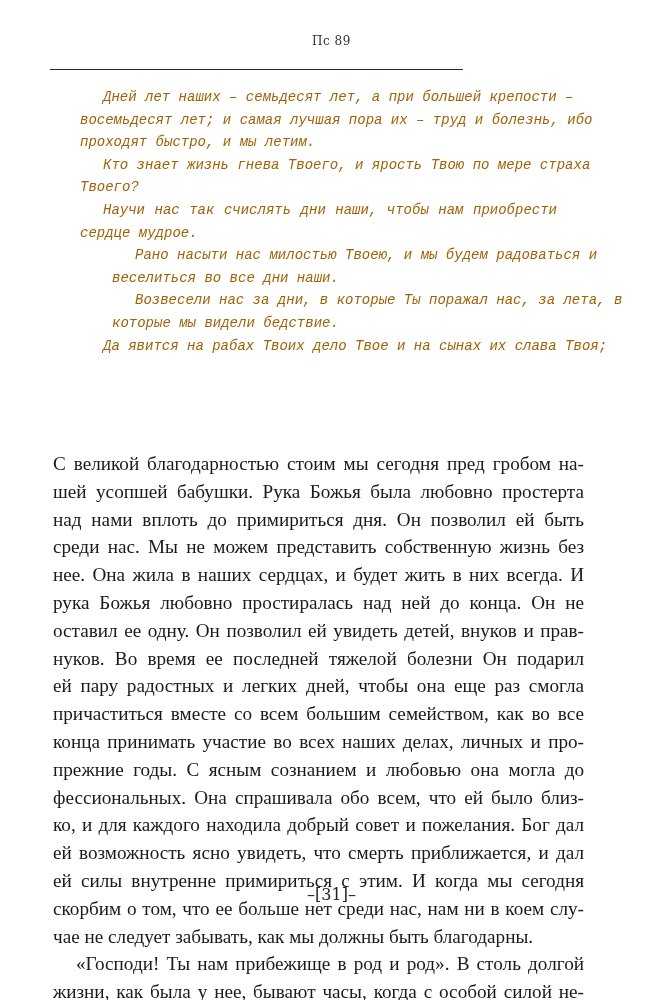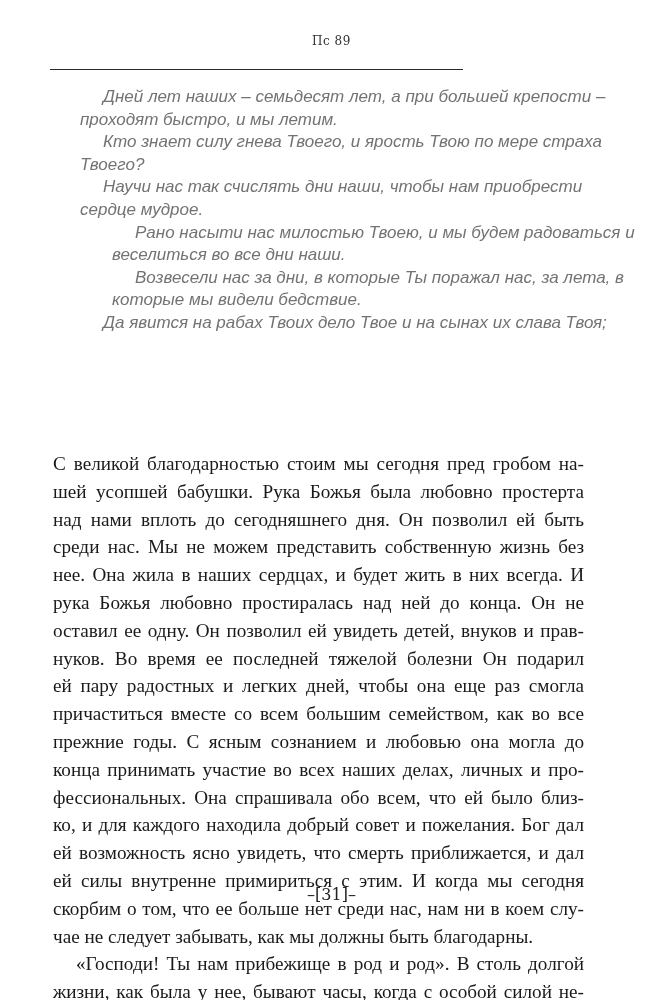--- a/index.html
+++ b/index.html
@@ -7,22 +7,22 @@
   .running-head {
     position: absolute; top: 34px; left: 0; width: 663px; text-align: center;
     font-family: "DejaVu Serif", serif; font-size: 12px; letter-spacing: 0.5px; color: #333;
   }
   .rule {
     position: absolute; top: 69px; left: 50px; width: 413px; height: 0;
     border-top: 1.6px solid #2a2a2a;
   }
   .psalm {
     position: absolute; top: 86px; left: 80px; width: 477px;
-    font-family: Liberation Sans, sans-serif; font-style: italic; font-size: 17px;
-    line-height: 22.6px; color: #737373; text-align: justify;
+    font-family: Liberation Mono, monospace; font-style: italic; font-size: 14px;
+    line-height: 22.6px; color: #a16207; text-align: justify;
   }
   .psalm p { margin: 0; text-indent: 23px; }
   .body-text {
     position: absolute; top: 450px; left: 53px; width: 531px;
     font-family: "Liberation Serif", serif; font-size: 19.2px;
     line-height: 27.8px; color: #1a1a1a; text-align: justify;
   }
   .body-text p { margin: 0; }
   .body-text .line { display: block; text-align: justify; text-align-last: justify; white-space: nowrap; font-family: Liberation Serif, serif; }
   .body-text .line.last { text-align-last: left; }
@@ -37,24 +37,25 @@
 </style>
 </head>
 <body>
 
 <div class="running-head">Пс 89</div>
 <div class="rule"></div>
 
 <div class="psalm" id="psalm">
     <p style="text-indent: 0px;">
       <span class="line first">Дней лет наших – семьдесят лет, а при большей крепости –</span>
+      <span class="line">восемьдесят лет; и самая лучшая пора их – труд и болезнь, ибо</span>
       <span class="line last">проходят быстро, и мы летим.</span>
     </p>
     <p style="text-indent: 0px;">
-      <span class="line first">Кто знает силу гнева Твоего, и ярость Твою по мере страха</span>
+      <span class="line first">Кто знает жизнь гнева Твоего, и ярость Твою по мере страха</span>
       <span class="line last">Твоего?</span>
     </p>
     <p style="text-indent: 0px;">
       <span class="line first">Научи нас так счислять дни наши, чтобы нам приобрести</span>
       <span class="line last">сердце мудрое.</span>
     </p>
     <p style="text-indent: 0px; margin-left: 32px;">
       <span class="line first">Рано насыти нас милостью Твоею, и мы будем радоваться и</span>
       <span class="line last">веселиться во все дни наши.</span>
     </p>
@@ -64,30 +65,30 @@
     </p>
     <p style="text-indent: 0px;">
       <span class="line first last">Да явится на рабах Твоих дело Твое и на сынах их слава Твоя;</span>
     </p>
   </div>
 
 <div class="body-text" id="body">
     <p>
       <span class="line">С великой благодарностью стоим мы сегодня пред гробом на-</span>
       <span class="line">шей усопшей бабушки. Рука Божья была любовно простерта</span>
-      <span class="line">над нами вплоть до сегодняшнего дня. Он позволил ей быть</span>
+      <span class="line">над нами вплоть до примириться дня. Он позволил ей быть</span>
       <span class="line">среди нас. Мы не можем представить собственную жизнь без</span>
       <span class="line">нее. Она жила в наших сердцах, и будет жить в них всегда. И</span>
       <span class="line">рука Божья любовно простиралась над ней до конца. Он не</span>
       <span class="line">оставил ее одну. Он позволил ей увидеть детей, внуков и прав-</span>
       <span class="line">нуков. Во время ее последней тяжелой болезни Он подарил</span>
       <span class="line">ей пару радостных и легких дней, чтобы она еще раз смогла</span>
       <span class="line">причаститься вместе со всем большим семейством, как во все</span>
+      <span class="line">конца принимать участие во всех наших делах, личных и про-</span>
       <span class="line">прежние годы. С ясным сознанием и любовью она могла до</span>
-      <span class="line">конца принимать участие во всех наших делах, личных и про-</span>
       <span class="line">фессиональных. Она спрашивала обо всем, что ей было близ-</span>
       <span class="line">ко, и для каждого находила добрый совет и пожелания. Бог дал</span>
       <span class="line">ей возможность ясно увидеть, что смерть приближается, и дал</span>
       <span class="line">ей силы внутренне примириться с этим. И когда мы сегодня</span>
       <span class="line">скорбим о том, что ее больше нет среди нас, нам ни в коем слу-</span>
       <span class="line last">чае не следует забывать, как мы должны быть благодарны.</span>
     </p>
     <p>
       <span class="line first">«Господи! Ты нам прибежище в род и род». В столь долгой</span>
       <span class="line">жизни, как была у нее, бывают часы, когда с особой силой не-</span>

